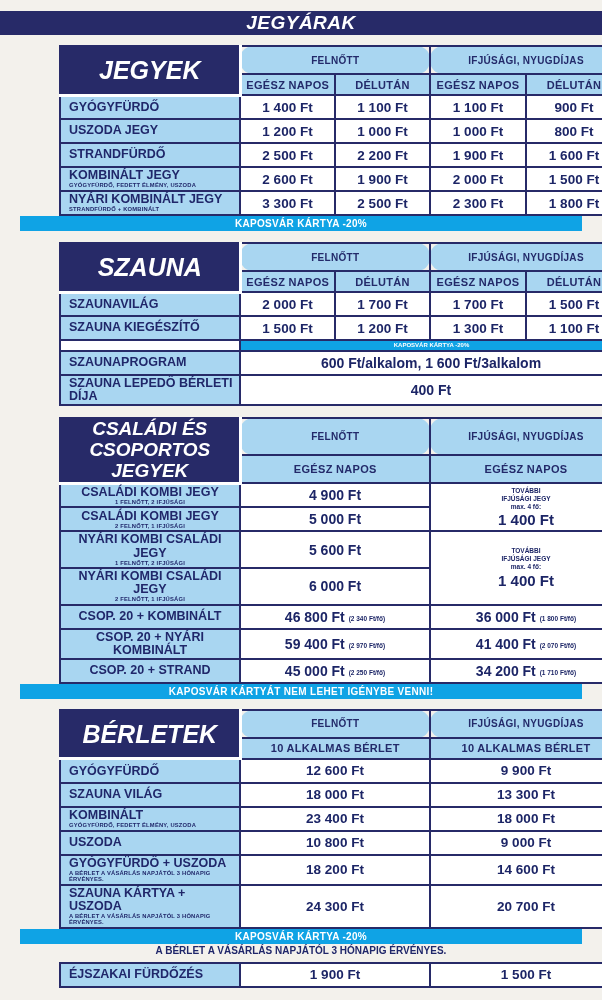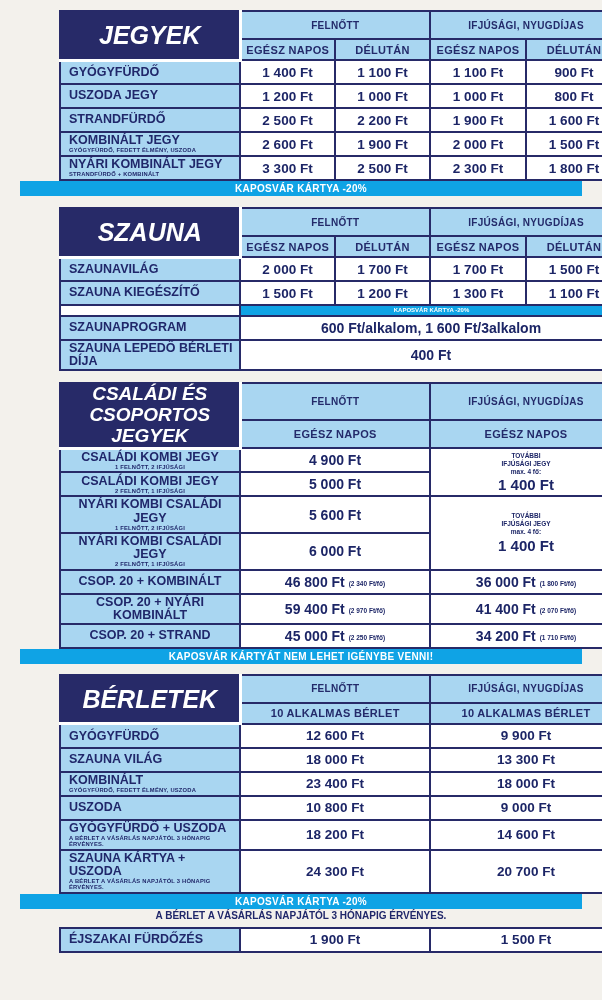--- a/index.html
+++ b/index.html
@@ -27,21 +27,21 @@
   td{border:2px solid #272a68;padding:0;}
   .title-cell{
     background:#272a68;color:#fff;text-align:center;vertical-align:middle;
     border-right:3px solid #fff;border-bottom:3px solid #fff;
   }
   .title-cell .t1{font-weight:bold;font-style:italic;font-size:25px;line-height:1.05;}
   .title-cell .t2line{font-weight:bold;font-style:italic;font-size:19px;line-height:1.1;}
   .title-cell.upright .t1{font-style:normal;font-size:15.5px;letter-spacing:.5px;}
   .grp-hdr{
     background:#a9d6f1;color:#232a6a;text-align:center;
-    font-weight:bold;font-size:10px;height:26px;letter-spacing:.3px;
+    font-weight:bold;font-size:10px;height:26px;letter-spacing:.3px;border-radius:13px;
   }
   .sub-hdr{
     background:#a9d6f1;color:#232a6a;text-align:center;
     font-weight:bold;font-size:11px;height:19px;letter-spacing:.3px;
   }
   .lbl{
     background:#a9d6f1;color:#20276a;font-weight:bold;font-size:12.5px;
     padding:1px 0 1px 8px;line-height:1.05;vertical-align:middle;
   }
   .lbl.center{text-align:center;padding-left:0;}
@@ -72,20 +72,23 @@
 
   
   tr.data{height:22px;}
   tr.data-s{height:21px;}
 </style>
 </head>
 <body>
 
 <div class="page">
 
+  <div class="top-bar">
+    <span>JEGYÁRAK</span>
+  </div>
 
   <div class="gap10"></div>
 
   <div class="section">
     <table>
       <colgroup>
           <col style="width:180px">
           <col style="width:95px">
           <col style="width:95px">
           <col style="width:96px">

